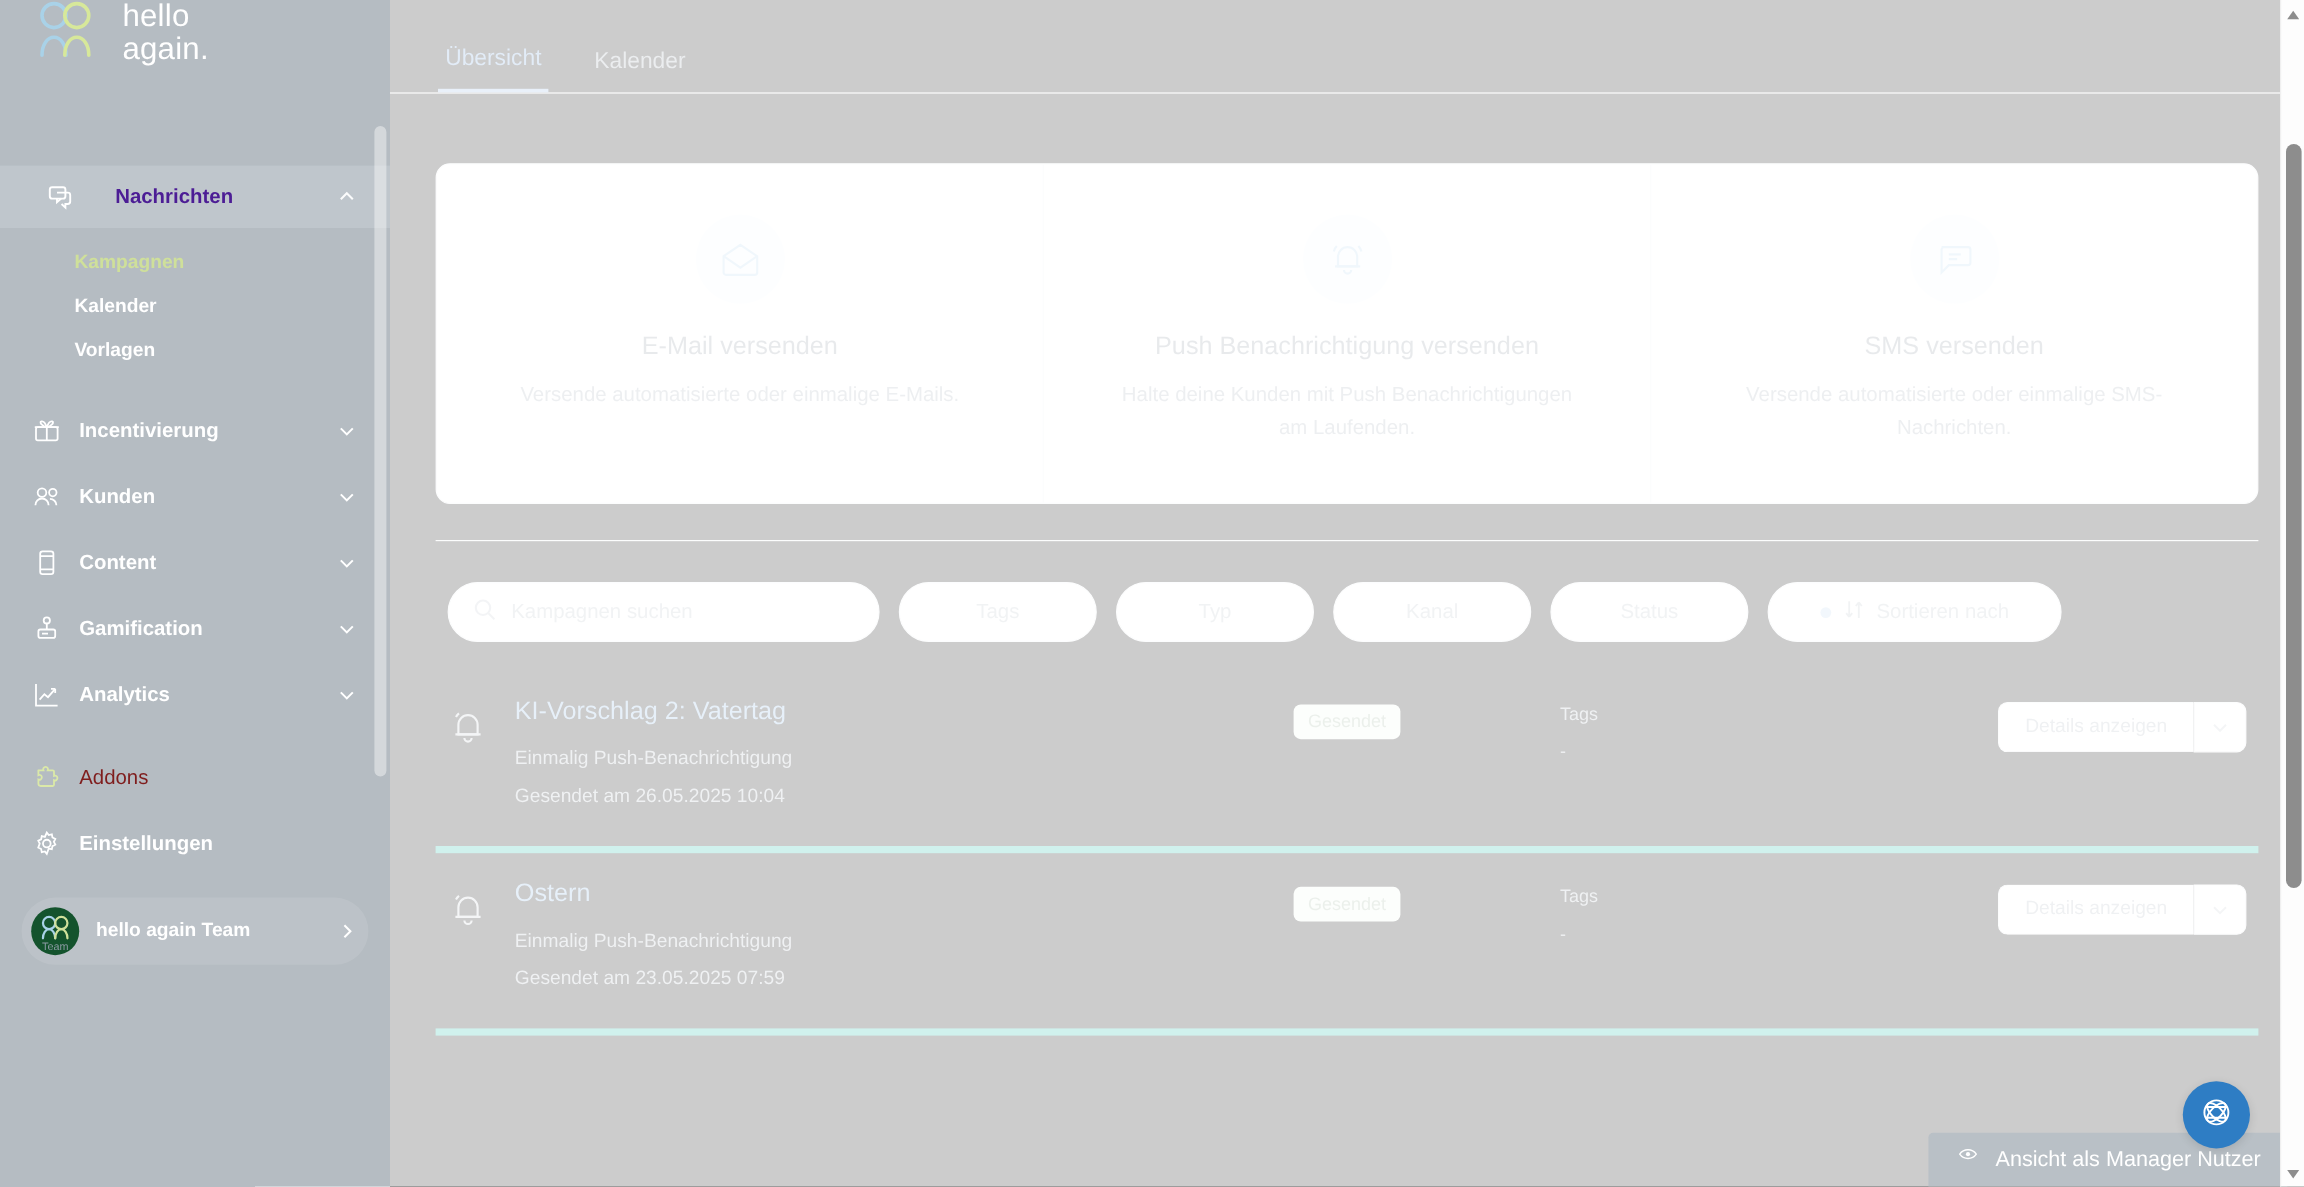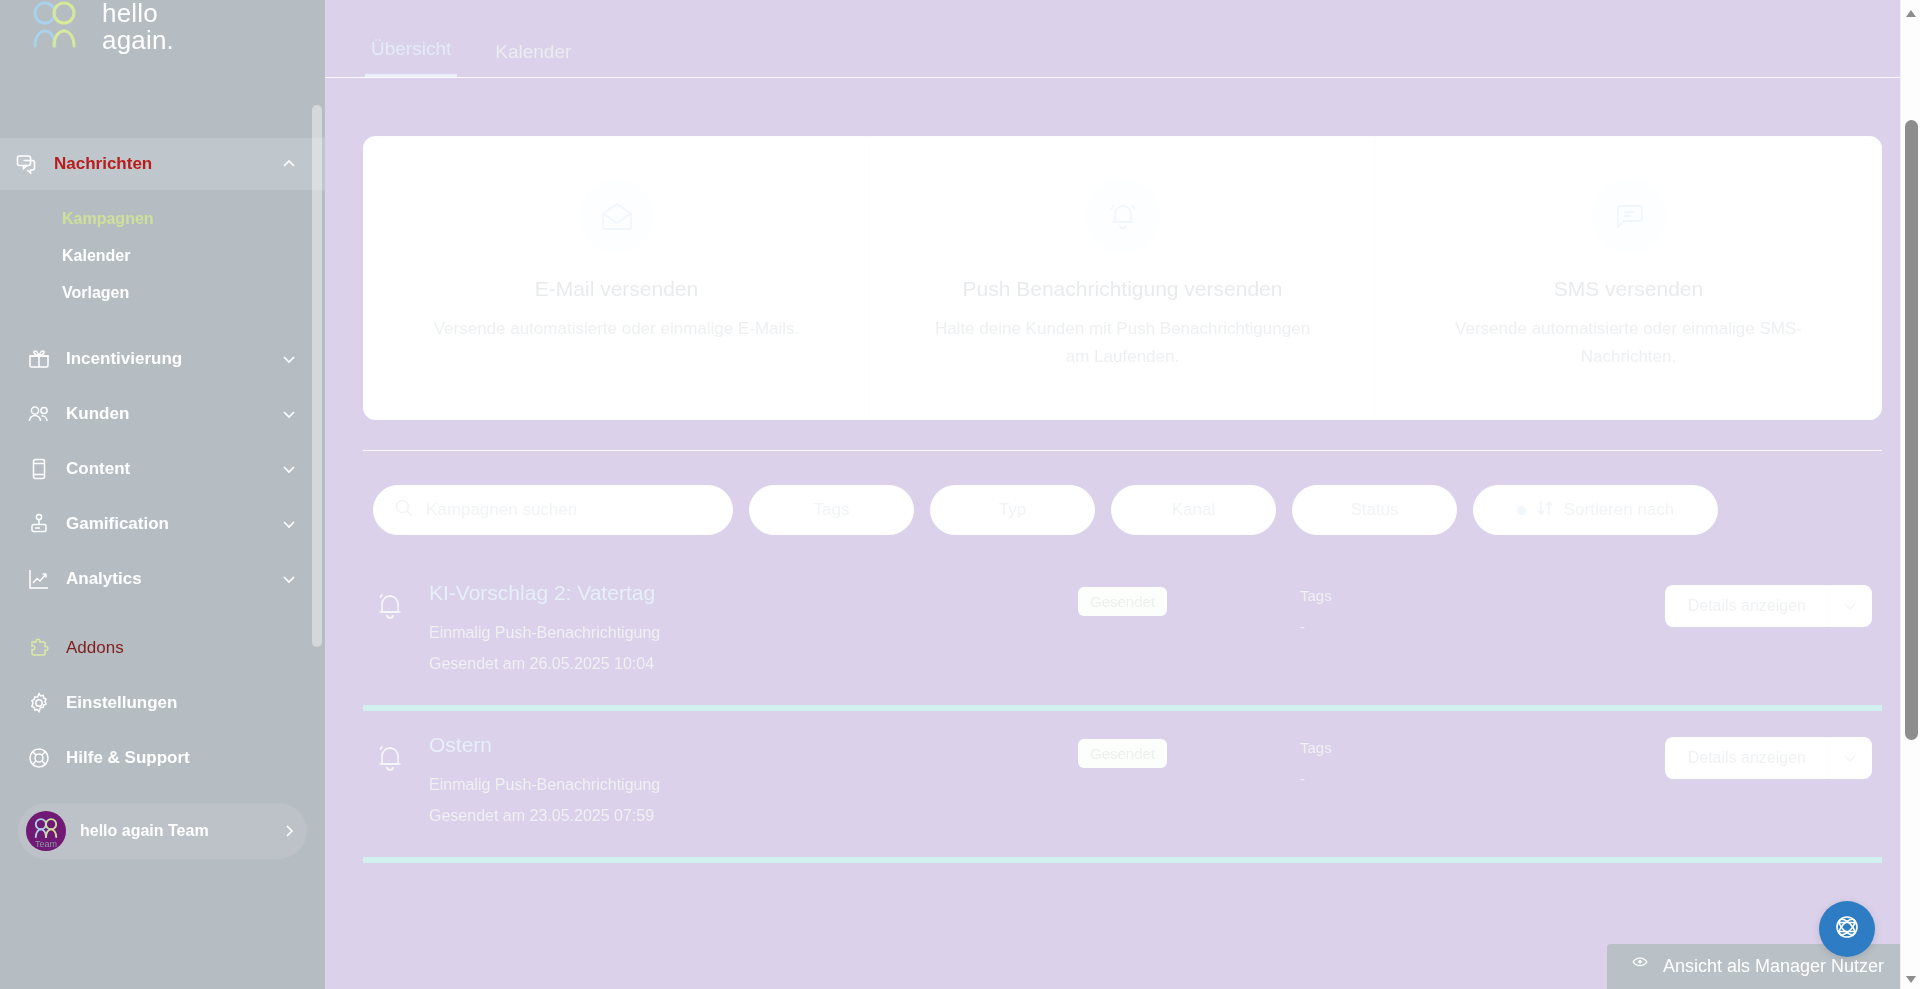--- a/index.html
+++ b/index.html
@@ -32,23 +32,23 @@
     font-size: 26px; line-height: 27px;
     font-weight: 400; letter-spacing: .2px;
   }
   .brand-text .l2 { display:block; }
 
   .nav { padding-top: 8px; }
 
   .nav-group-head {
     height: 52px;
     display: flex; align-items: center;
-    padding: 0 28px 0 16px;
-    gap: 16px;
-    color: #b91c1c;
+    padding: 0 28px 0 40px;
+    gap: 34px;
+    color: #4c1d95;
     font-size: 17px; font-weight: 700;
     cursor: pointer;
   }
   .nav-group-head.active { background: #bfc6cc; }
   .nav-group-head .ico { width: 22px; height: 22px; flex: 0 0 22px; display:flex; align-items:center; justify-content:center;}
   .nav-group-head .lbl { flex: 1 1 auto; }
   .nav-group-head .chev { width: 16px; height: 16px; flex: 0 0 16px; opacity:.95; }
 
   .nav-sub { padding: 10px 0 6px 0; }
   .nav-sub-item {
@@ -80,21 +80,21 @@
   .user-card {
     margin: 18px 18px 0 18px;
     height: 56px; border-radius: 28px;
     background: rgba(255,255,255,.10);
     display: flex; align-items: center;
     padding: 0 10px 0 8px;
     gap: 14px; cursor: pointer;
   }
   .avatar {
     width: 40px; height: 40px; border-radius: 50%;
-    background: #701a75; position: relative;
+    background: #14532d; position: relative;
     display:flex;align-items:center;justify-content:center;
     overflow:hidden;
   }
   .avatar .tag {
     position:absolute; bottom:2px; left:0; right:0;
     text-align:center; font-size:9px; color:#8b9aa3;
   }
   .user-name { flex: 1 1 auto; color: #ffffff; font-size: 16px; font-weight: 700; }
   .user-arrow { width: 16px; height: 16px; }
 
@@ -107,21 +107,21 @@
     position: absolute; left: 0; width: 10px;
     top: 105px; height: 542px;
     background: rgba(255,255,255,.42);
     border-radius: 6px;
   }
 
   
   .main {
     position: relative;
     flex: 1 1 auto; height: 989px;
-    background: #4c1d95;
+    background: #000000;
     overflow: hidden;
   }
 
   
   .wash {
     position: absolute; inset: 0;
     background: rgba(255,255,255,.80);
     pointer-events: none;
     z-index: 40;
   }
@@ -420,30 +420,20 @@
       <div class="nav-item">
         <span class="ico">
           <svg viewBox="0 0 22 22" width="22" height="22" fill="none" stroke="#fff" stroke-width="1.5">
             <circle cx="11" cy="11" r="3.2"></circle>
             <path d="M11 1.8l1.6 2.1 2.6-.6.5 2.6 2.4 1.2-1.2 2.4 1.2 2.4-2.4 1.2-.5 2.6-2.6-.6L11 19.6l-1.6-2.1-2.6.6-.5-2.6-2.4-1.2L5.1 11 3.9 8.6l2.4-1.2.5-2.6 2.6.6z"></path>
           </svg>
         </span>
         <span class="lbl">Einstellungen</span>
       </div>
 
-      <div class="nav-item">
-        <span class="ico">
-          <svg viewBox="0 0 22 22" width="22" height="22" fill="none" stroke="#fff" stroke-width="1.5">
-            <circle cx="11" cy="11" r="9"></circle>
-            <circle cx="11" cy="11" r="4"></circle>
-            <path d="M4.6 4.6l3.6 3.6M17.4 4.6l-3.6 3.6M4.6 17.4l3.6-3.6M17.4 17.4l-3.6-3.6"></path>
-          </svg>
-        </span>
-        <span class="lbl">Hilfe &amp; Support</span>
-      </div>
 
       <div class="sidebar-bottom">
         <div class="user-card">
           <span class="avatar">
             <svg viewBox="0 0 40 40" width="34" height="34" fill="none">
               <circle cx="14" cy="12" r="6" stroke="#a9d2e8" stroke-width="2.2"></circle>
               <path d="M8 27c0-5 2.7-9 6-9s6 4 6 9" stroke="#a9d2e8" stroke-width="2.2" stroke-linecap="round"></path>
               <circle cx="26" cy="12" r="6" stroke="#cfe09a" stroke-width="2.2"></circle>
               <path d="M20 27c0-5 2.7-9 6-9s6 4 6 9" stroke="#cfe09a" stroke-width="2.2" stroke-linecap="round"></path>
             </svg>

